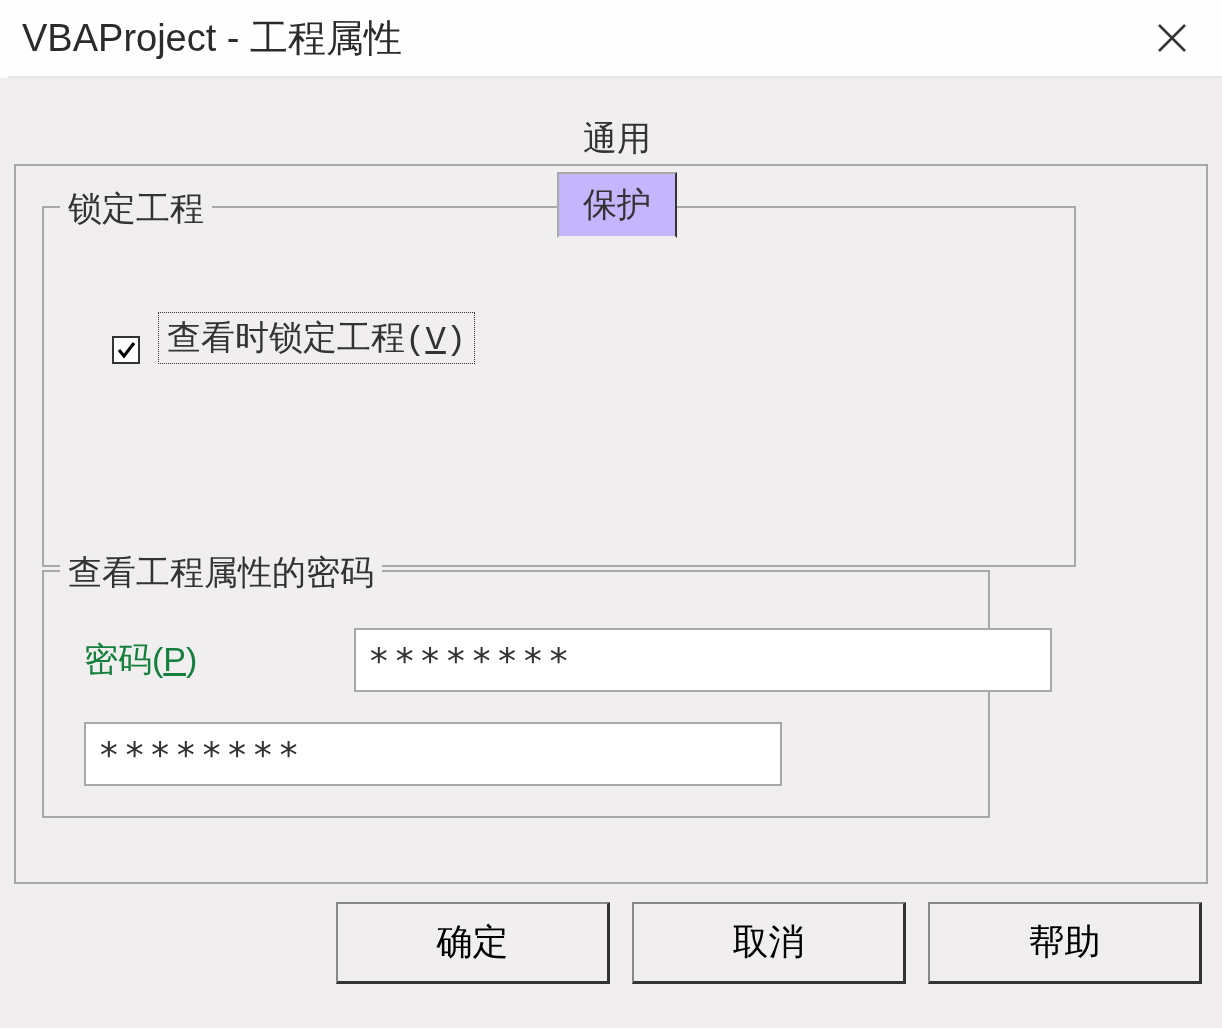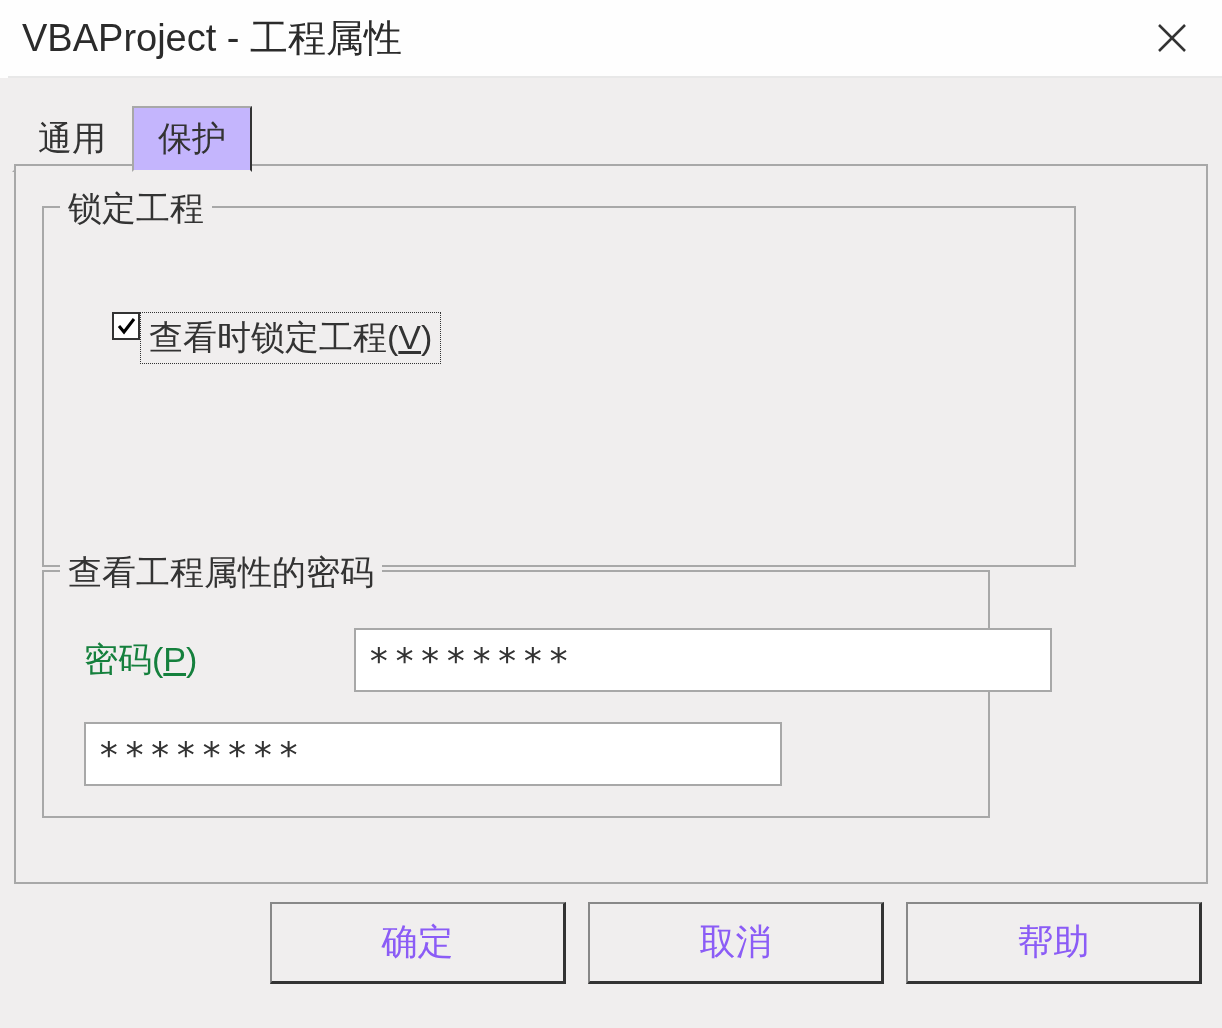--- a/index.html
+++ b/index.html
@@ -43,23 +43,24 @@
       height: 32px;
     }
     .content-area {
       background: #f0eeee;
       height: 950px;
       position: relative;
       padding-top: 28px;
     }
     .tabs {
       display: flex;
-      align-items: flex-start;
+      align-items: center;
       margin-left: 12px;
       height: 60px;
+      flex-direction: column;
     }
     .tab {
       font-size: 34px;
       padding: 8px 24px;
       cursor: pointer;
       color: #333;
       border: 2px solid transparent;
       position: relative;
     }
     .tab.inactive {
@@ -108,21 +109,23 @@
       left: 26px;
       top: 40px;
       width: 1034px;
       height: 361px;
     }
     .checkbox-row {
       position: absolute;
       left: 68px;
       top: 104px;
       display: flex;
-      align-items: flex-start;
+      align-items: flex-end;
+      gap: 18px;
+      font-family: Liberation Mono, monospace;
     }
     .checkbox {
       width: 28px;
       height: 28px;
       border: 2px solid #333;
       background: #fff;
       display: flex;
       align-items: center;
       justify-content: center;
       cursor: pointer;
@@ -177,28 +180,28 @@
       outline: none;
     }
     .button-row {
       position: absolute;
       bottom: 44px;
       right: 20px;
       display: flex;
       gap: 22px;
     }
     .button {
-      width: 296px;
+      width: 274px;
       height: 82px;
       border: 2px solid #888;
       border-right: 3px solid #333;
       border-bottom: 3px solid #333;
       background: #f0eeee;
       font-size: 36px;
-      color: #8b5cf6;
+      color: #000000;
       cursor: pointer;
       display: flex;
       align-items: center;
       justify-content: center;
       font-family: inherit;
     }
   </style>
 </head>
 <body>
 

